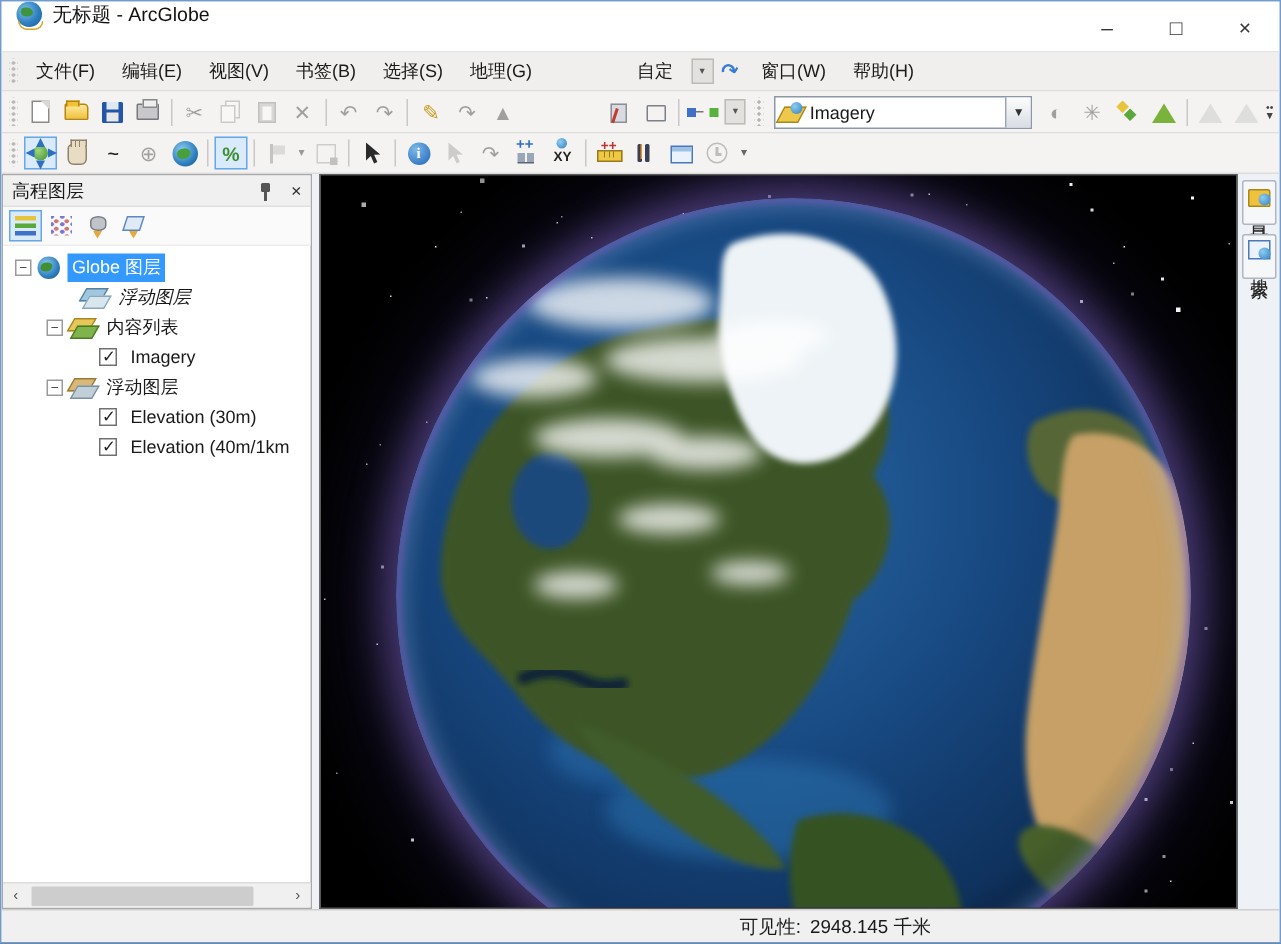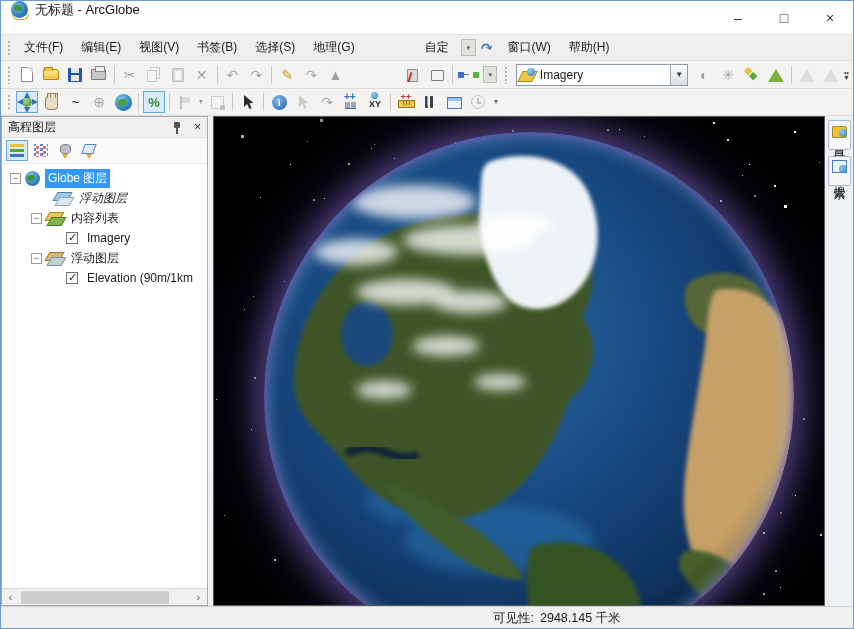--- a/index.html
+++ b/index.html
@@ -416,21 +416,25 @@
         <span class="cb"></span>
         <span class="tlabel">Imagery</span>
       </div>
       <div class="trow" style="padding-left:29px;">
         <span class="expander">−</span>
         <span class="i-lstack sand"></span>
         <span class="tlabel">浮动图层</span>
       </div>
       <div class="trow" style="padding-left:64px;">
         <span class="cb"></span>
-        <span class="tlabel">Elevation (90m/1km</span>
+        <span class="tlabel">Elevation (30m)</span>
+      </div>
+      <div class="trow" style="padding-left:64px;">
+        <span class="cb"></span>
+        <span class="tlabel">Elevation (40m/1km</span>
       </div>
     </div>
     <div class="toc-hscroll">
       <span class="scr-arrow">‹</span>
       <span class="scr-track">
           <span class="scr-thumb"></span>
         </span>
       <span class="scr-arrow">›</span>
     </div>
   </div>

